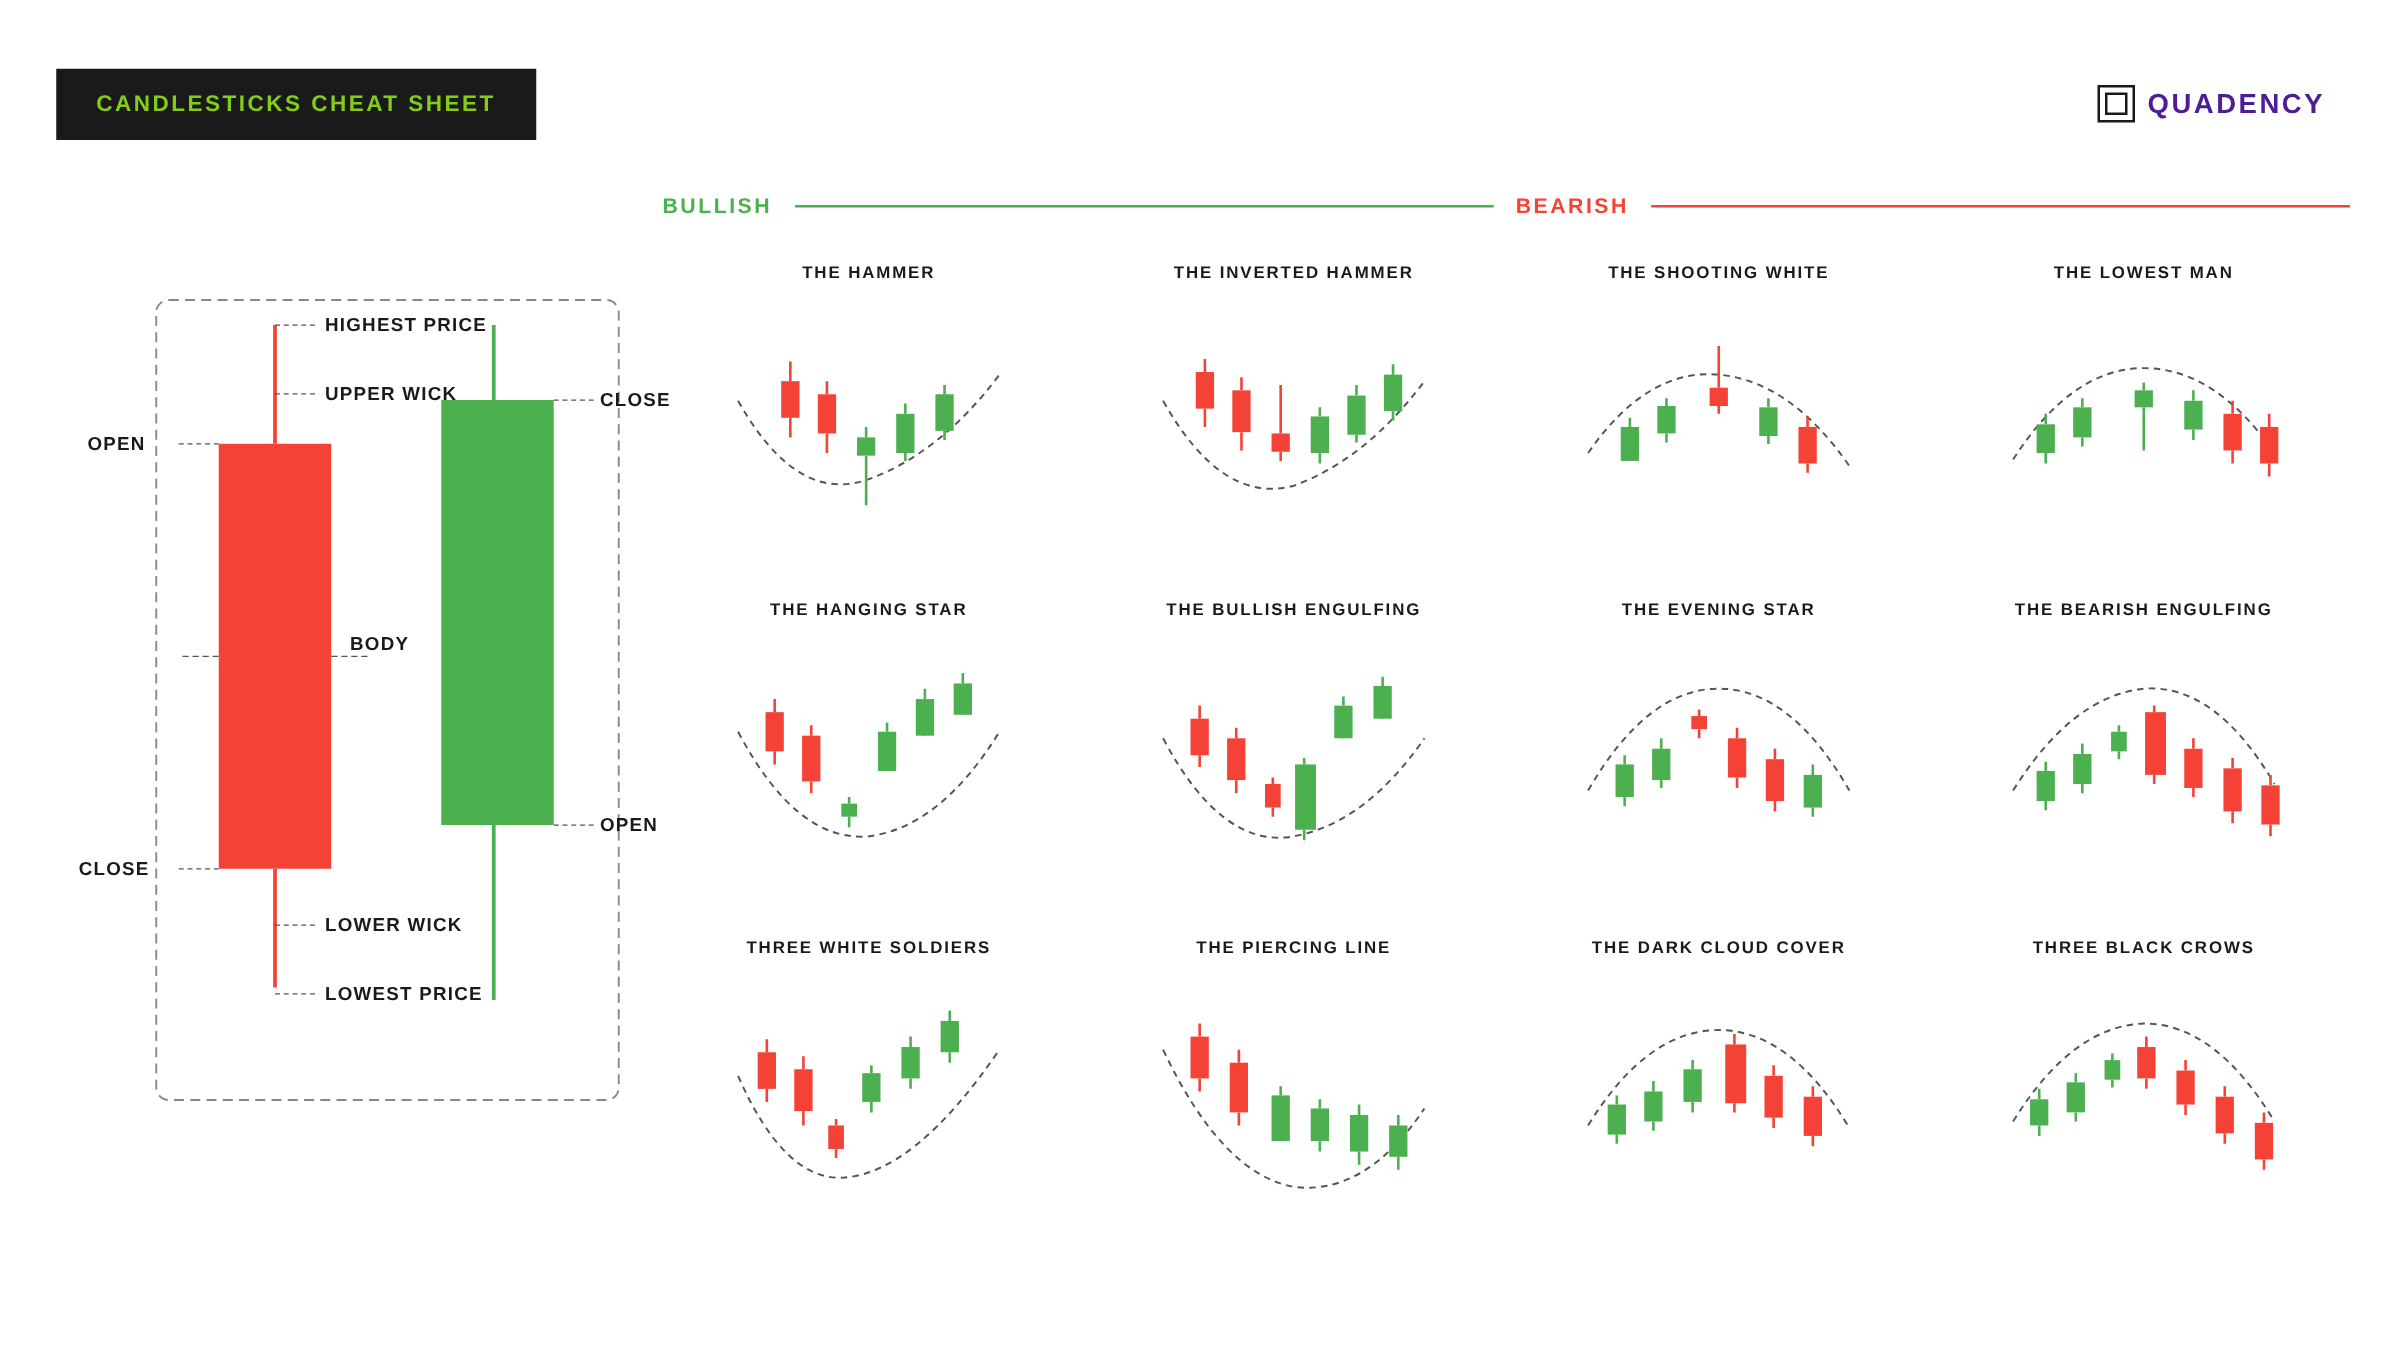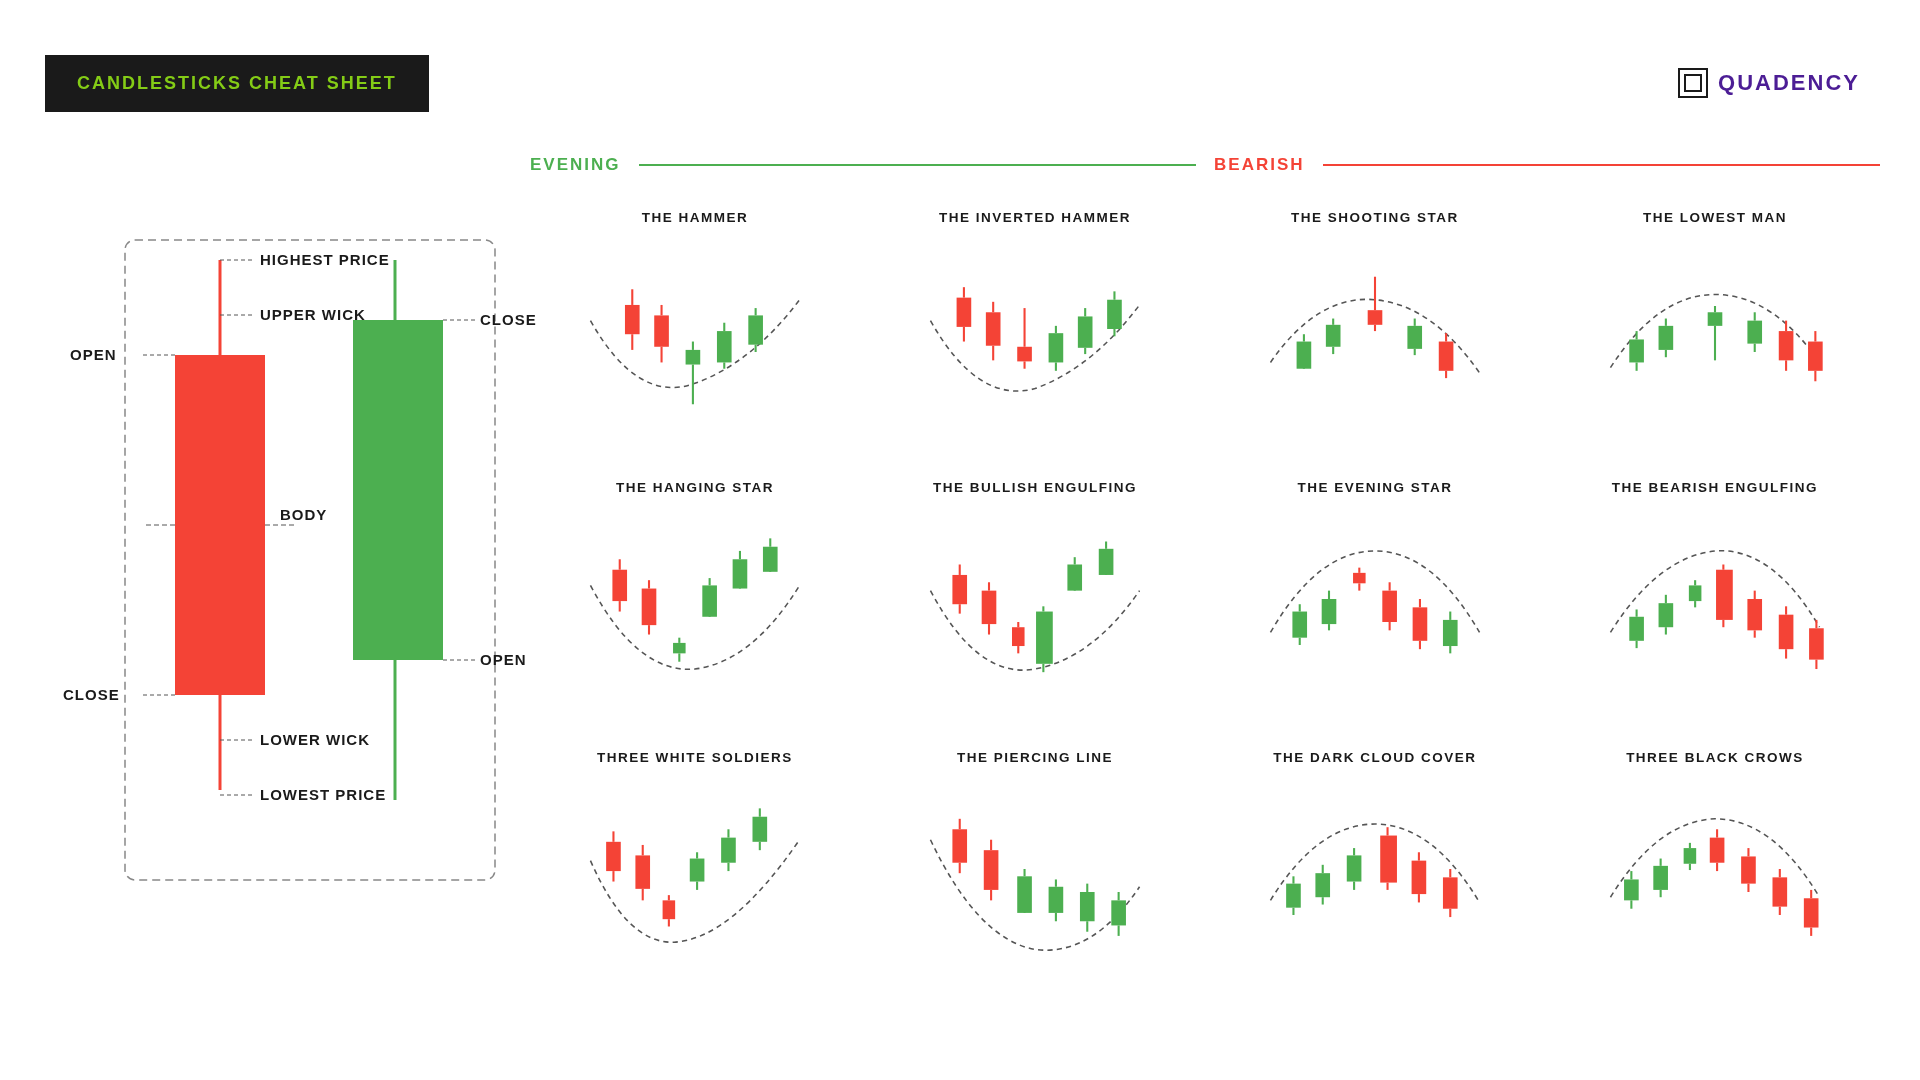--- a/index.html
+++ b/index.html
@@ -195,21 +195,21 @@
     <text x="215" y="545" font-size="15" font-weight="700" fill="#1a1a1a" letter-spacing="1">LOWER WICK</text>
 
     <line x1="175" y1="595" x2="210" y2="595" stroke="#555" stroke-width="1" stroke-dasharray="4,3"></line>
     <text x="215" y="600" font-size="15" font-weight="700" fill="#1a1a1a" letter-spacing="1">LOWEST PRICE</text>
   </svg>
 </div>
 
 <div class="patterns-area">
 
   <div class="bullish-bearish-header">
-    <span class="bullish-label">EVENING</span>
+    <span class="bullish-label">BULLISH</span>
     <div class="bullish-line"></div>
     <span class="bearish-label">BEARISH</span>
     <div class="bearish-line"></div>
   </div>
 
   <div class="patterns-grid">
 
     <div class="pattern-cell">
       <div class="pattern-title">THE HAMMER</div>
       <svg class="pattern-svg" viewBox="0 0 220 190">
@@ -263,21 +263,21 @@
         <rect x="151" y="76" width="14" height="30" fill="#4CAF50"></rect>
         <line x1="158" y1="106" x2="158" y2="112" stroke="#4CAF50" stroke-width="2"></line>
 
         <line x1="186" y1="52" x2="186" y2="60" stroke="#4CAF50" stroke-width="2"></line>
         <rect x="179" y="60" width="14" height="28" fill="#4CAF50"></rect>
         <line x1="186" y1="88" x2="186" y2="95" stroke="#4CAF50" stroke-width="2"></line>
       </svg>
     </div>
 
     <div class="pattern-cell">
-      <div class="pattern-title">THE SHOOTING STAR</div>
+      <div class="pattern-title">THE SHOOTING WHITE</div>
       <svg class="pattern-svg" viewBox="0 0 220 190">
         <path d="M10,120 Q55,55 110,60 Q165,65 210,130" class="dashed-curve"></path>
 
         <line x1="42" y1="118" x2="42" y2="126" stroke="#4CAF50" stroke-width="2"></line>
         <rect x="35" y="100" width="14" height="26" fill="#4CAF50"></rect>
         <line x1="42" y1="100" x2="42" y2="93" stroke="#4CAF50" stroke-width="2"></line>
 
         <line x1="70" y1="105" x2="70" y2="112" stroke="#4CAF50" stroke-width="2"></line>
         <rect x="63" y="84" width="14" height="21" fill="#4CAF50"></rect>
         <line x1="70" y1="84" x2="70" y2="78" stroke="#4CAF50" stroke-width="2"></line>

